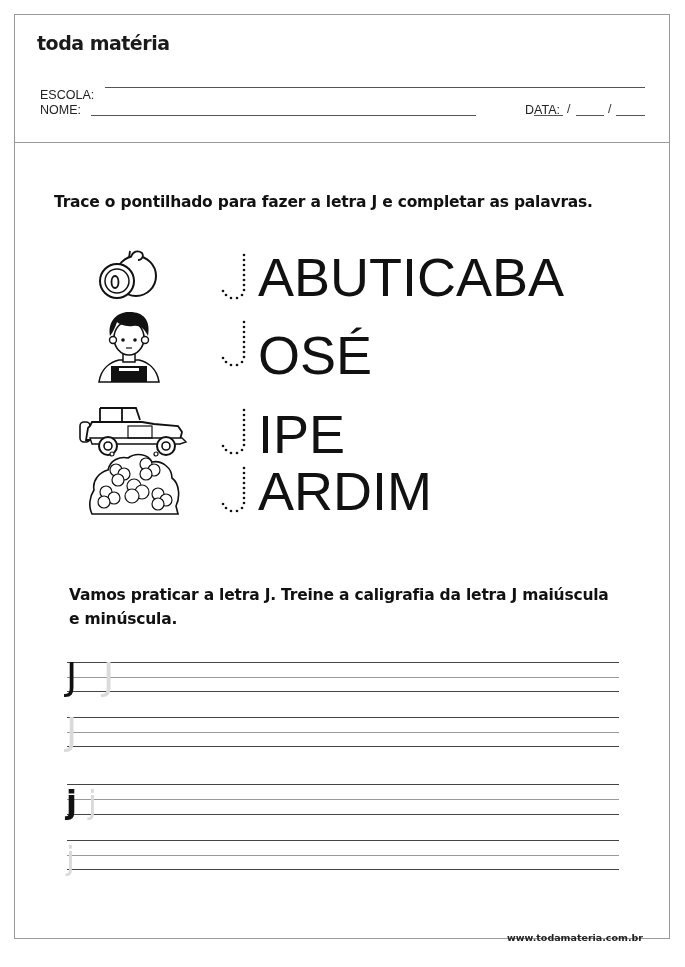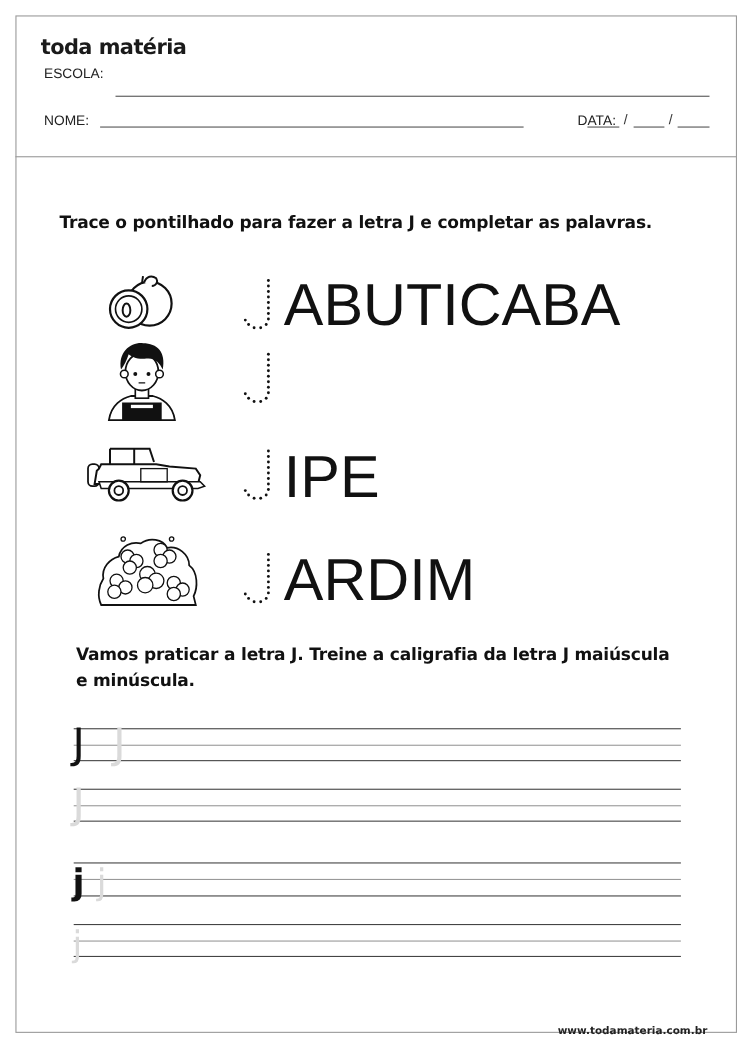--- a/index.html
+++ b/index.html
@@ -22,21 +22,21 @@
   .footer-url { position:absolute; right:42px; top:932px; font-size:9.5px; font-weight:bold; color:#222; font-family:"DejaVu Sans", sans-serif; }
 </style>
 </head>
 <body>
 
 <div class="frame"></div>
 <div class="header-divider"></div>
 
 <div class="logo">toda matéria</div>
 
-<div class="field-label" style="left:40px; top:60px;text-align:center;">ESCOLA:</div>
+<div class="field-label" style="left:40px; top:88px;text-align:center;">ESCOLA:</div>
 <div class="field-line" style="left:105px; top:87px; width:540px;"></div>
 
 <div class="field-label" style="left:40px; top:103px;">NOME:</div>
 <div class="field-line" style="left:91px; top:115px; width:385px;"></div>
 
 <div class="field-label" style="left:489px; top:103px;margin-left:36px;">DATA:</div>
 <div class="field-line" style="left:534px; top:115px; width:29px;"></div>
 <div class="slash" style="left:567px; top:102px;">/</div>
 <div class="field-line" style="left:576px; top:115px; width:28px;"></div>
 <div class="slash" style="left:608px; top:102px;">/</div>
@@ -97,20 +97,21 @@
         <circle cx="26" cy="27" r="1.3"></circle>
       <circle cx="26" cy="32" r="1.3"></circle>
         <circle cx="26" cy="37" r="1.3"></circle>
         <circle cx="24" cy="42" r="1.3"></circle>
       <circle cx="19" cy="45" r="1.3"></circle>
         <circle cx="13" cy="45" r="1.3"></circle>
         <circle cx="8" cy="42" r="1.3"></circle>
       <circle cx="5" cy="38" r="1.3"></circle>
     </g>
   </svg>
+  <div class="word" style="top:18px;">OSÉ</div>
 </div>
 
 <div class="word-row" style="top:400px;">
   <svg class="pic" style="left:78px; top:0px;" width="112" height="60" viewBox="0 0 112 60">
     <rect x="2" y="22" width="10" height="20" rx="4" fill="#fff" stroke="#111" stroke-width="1.6"></rect>
     <path d="M22 8 L22 22 M44 8 L44 22 M22 8 L58 8 L62 20" fill="none" stroke="#111" stroke-width="1.8"></path>
     <path d="M12 26 L14 22 L64 22 L76 24 L100 26 L104 32 L102 40 L8 40 L10 28 Z" fill="#fff" stroke="#111" stroke-width="1.8"></path>
     <path d="M12 38 L104 38 L108 42 L102 44 L14 44 Z" fill="#fff" stroke="#111" stroke-width="1.4"></path>
     <rect x="50" y="26" width="24" height="12" fill="none" stroke="#111" stroke-width="1.2"></rect>
     <circle cx="30" cy="46" r="9" fill="#fff" stroke="#111" stroke-width="2"></circle>
@@ -131,21 +132,21 @@
         <circle cx="24" cy="42" r="1.3"></circle>
       <circle cx="19" cy="45" r="1.3"></circle>
         <circle cx="13" cy="45" r="1.3"></circle>
         <circle cx="8" cy="42" r="1.3"></circle>
       <circle cx="5" cy="38" r="1.3"></circle>
     </g>
   </svg>
   <div class="word" style="top:7px;text-align:right;">IPE</div>
 </div>
 
-<div class="word-row" style="top:486px;">
+<div class="word-row" style="top:450px;">
   <svg class="pic" style="left:86px; top:0px;" width="96" height="66" viewBox="0 0 96 66">
     <path d="M6 64 C2 56 4 46 8 40 C6 30 14 22 22 20 C24 10 34 6 42 8 C50 2 62 4 66 12 C76 10 86 18 86 28 C94 34 94 48 90 56 L92 64 Z" fill="#fff" stroke="#111" stroke-width="1.6"></path>
     <g fill="#fff" stroke="#111" stroke-width="1.2">
       <circle cx="30" cy="20" r="6"></circle>
         <circle cx="38" cy="24" r="6"></circle>
         <circle cx="32" cy="30" r="6"></circle>
       <circle cx="60" cy="14" r="6"></circle>
         <circle cx="68" cy="20" r="6"></circle>
         <circle cx="60" cy="24" r="6"></circle>
       <circle cx="48" cy="36" r="7"></circle>

